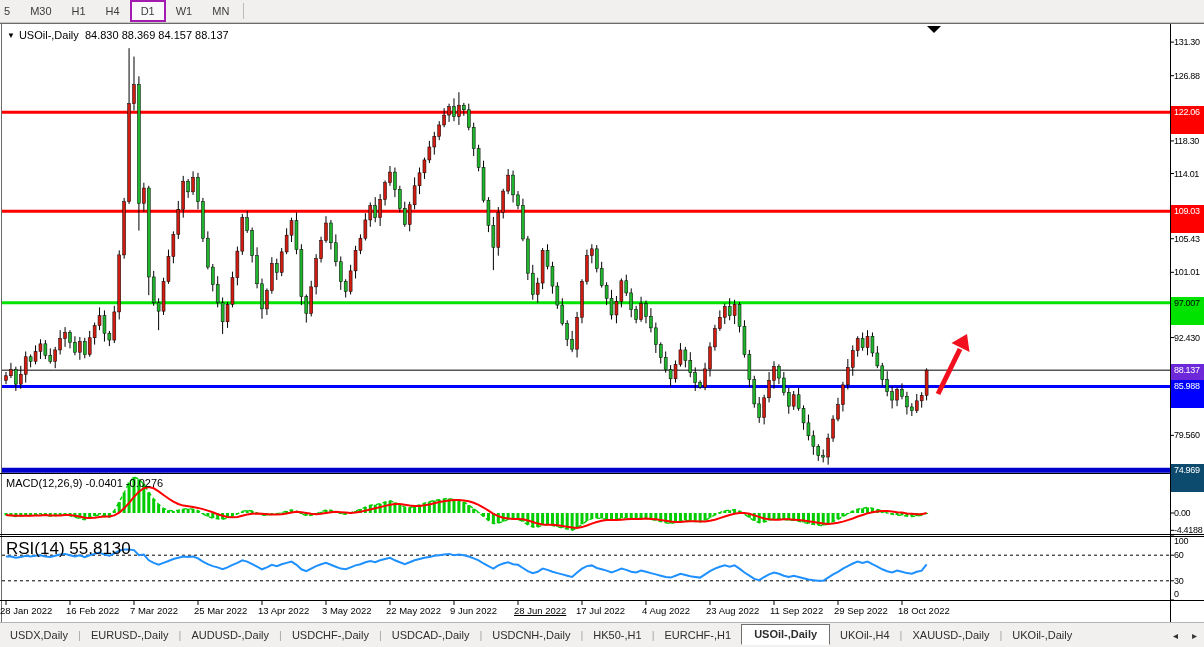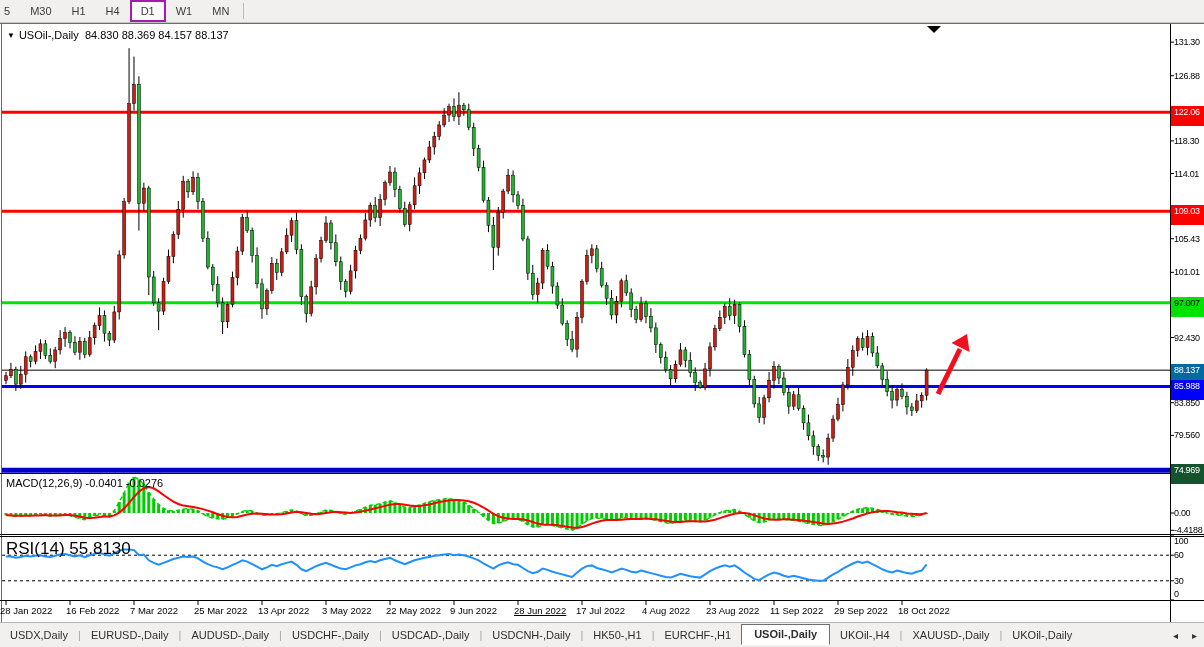--- a/index.html
+++ b/index.html
@@ -13,21 +13,21 @@
   .tf-btn.active{background:#fafafa;border:2px solid #a21caf;}
   .tb-sep{width:1px;height:16px;background:#bdbcbb;margin:0 4px;}
   
   .ovl{position:absolute;z-index:3;color:#000;}
   #chart-title{left:7px;top:29px;font-size:11px;}
   #chart-title .dd{font-size:8px;position:relative;top:-1px;margin-right:4px;}
   #macd-label{left:6px;top:477px;font-size:11px;}
   #rsi-label{left:6px;top:539px;font-size:17px;}
   .axis-lab{position:absolute;left:1174px;width:30px;height:12px;line-height:12px;
             font-size:9px;letter-spacing:-0.3px;color:#000;z-index:3;white-space:nowrap;}
-  .axis-badge{position:absolute;left:1171px;width:33px;height:20px;line-height:12px;
+  .axis-badge{position:absolute;left:1171px;width:33px;height:28px;line-height:12px;
               font-size:9px;letter-spacing:-0.3px;padding-left:3px;box-sizing:border-box;
               z-index:4;white-space:nowrap;}
   .date-lab{position:absolute;top:605px;font-size:9.5px;color:#000;z-index:3;white-space:nowrap;}
   
   #tabbar{position:absolute;left:0;bottom:0;width:1204px;height:24px;background:#f1f0ef;
           border-top:1px solid #b5b4b3;z-index:5;display:flex;align-items:center;font-size:11px;}
   .tab{padding:3px 10px;color:#2e2e2e;cursor:default;white-space:nowrap;}
   .tab.active{background:#fff;border:1px solid #6f6f6f;border-bottom:1px solid #fff;
               font-weight:bold;margin-top:-2px;padding:3px 12px 4px 12px;}
   .tab-sep{color:#a9a8a7;}
@@ -691,23 +691,23 @@
       <div class="axis-lab" style="top: 134.92px;">118.30</div>
       <div class="axis-lab" style="top: 167.524px;">114.01</div>
       <div class="axis-lab" style="top: 232.732px;">105.43</div>
       <div class="axis-lab" style="top: 266.324px;">101.01</div>
       <div class="axis-lab" style="top: 331.532px;">92.430</div>
       <div class="axis-lab" style="top: 396.74px;">83.850</div>
       <div class="axis-lab" style="top: 429.344px;">79.560</div>
       <div class="axis-badge" style="top: 106.344px; background: rgb(255, 0, 0); color: rgb(255, 255, 255);">122.06</div>
       <div class="axis-badge" style="top: 205.372px; background: rgb(255, 0, 0); color: rgb(255, 255, 255);">109.03</div>
       <div class="axis-badge" style="top: 296.747px; background: rgb(0, 227, 0); color: rgb(0, 0, 0);">97.007</div>
-      <div class="axis-badge" style="top: 364.159px; background: #0369a1; color: rgb(255, 255, 255);">88.137</div>
+      <div class="axis-badge" style="top: 364.159px; background: #6d28d9; color: rgb(255, 255, 255);">88.137</div>
       <div class="axis-badge" style="top: 380.491px; background: rgb(0, 0, 255); color: rgb(255, 255, 255);">85.988</div>
-      <div class="axis-badge" style="top: 464.236px; background: #14532d; color: rgb(255, 255, 255);">74.969</div>
+      <div class="axis-badge" style="top: 464.236px; background: #0c4a6e; color: rgb(255, 255, 255);">74.969</div>
       <div class="axis-lab" style="top: 470.832px;">9.2266</div>
       <div class="axis-lab" style="top: 507px;">0.00</div>
       <div class="axis-lab" style="top: 524.322px;">-4.4188</div>
       <div class="axis-lab" style="top: 535px;">100</div>
       <div class="axis-lab" style="top: 549px;">60</div>
       <div class="axis-lab" style="top: 575px;">30</div>
       <div class="axis-lab" style="top: 588px;">0</div>
       <div class="date-lab" style="left: 0;">28 Jan 2022</div>
       <div class="date-lab" style="left: 65.999px;">16 Feb 2022</div>
       <div class="date-lab" style="left: 129.998px;">7 Mar 2022</div>

